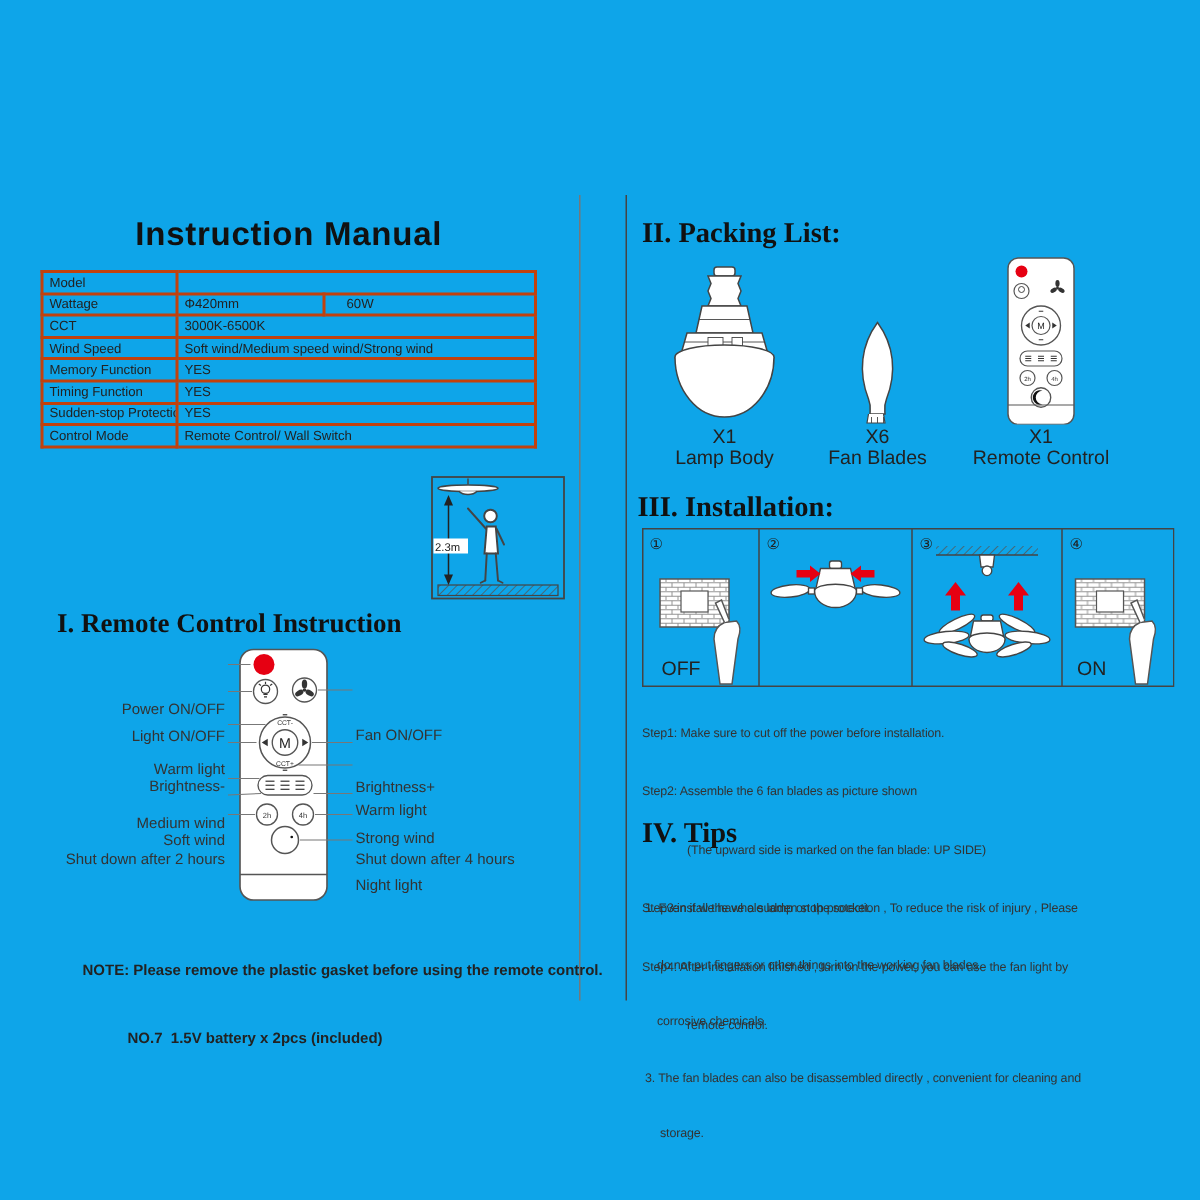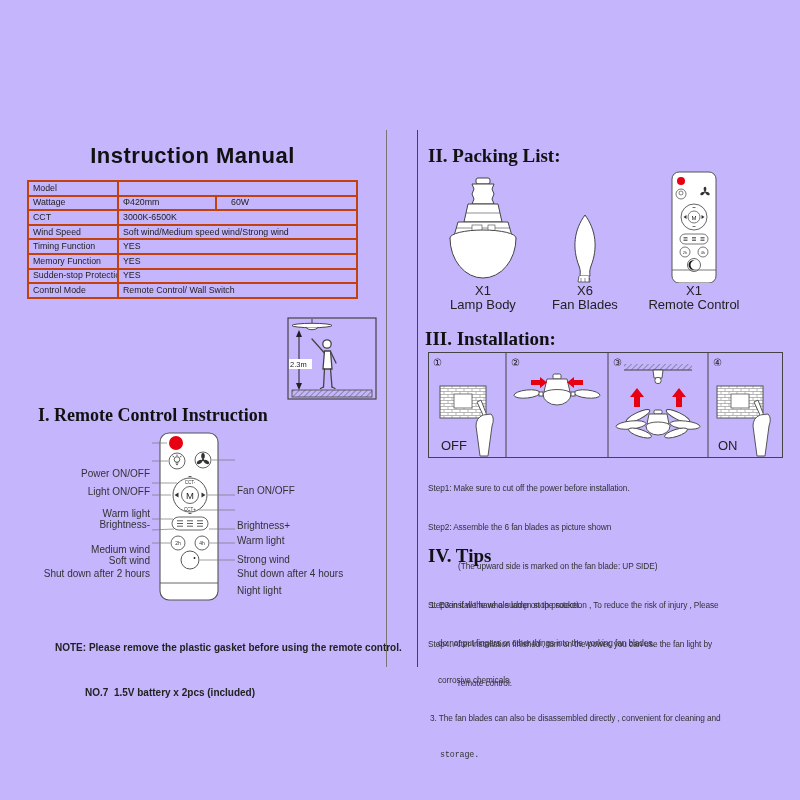--- a/index.html
+++ b/index.html
@@ -1,16 +1,16 @@
 <!DOCTYPE html>
 <html><head>
 <meta charset="utf-8">
 <style>
   html,body{margin:0;padding:0;background:#fff;}
-  .page{position:relative;width:800px;height:800px;background:#c4b5fd;overflow:hidden;
+  .page{position:relative;width:800px;height:800px;background:#0ea5e9;overflow:hidden;
         font-family:"Liberation Sans",sans-serif;color:#222;}
   .abs{position:absolute;}
   .divider{position:absolute;width:1px;background:#555;}
 
   
   .main-title{position:absolute;left:27px;top:143px;width:331px;margin:0;text-align:center;
               font-size:22px;font-weight:bold;letter-spacing:.5px;color:#111;}
   table.spec{position:absolute;left:27px;top:180px;width:331px;border-collapse:collapse;
              table-layout:fixed;font-size:8.8px;color:#222;}
   table.spec td{border:2px solid #c2410c;height:12.6px;padding:0 2px 0 4px;line-height:1;
@@ -72,25 +72,25 @@
         </tr>
     <tr>
           <td>CCT</td>
           <td colspan="2">3000K-6500K</td>
         </tr>
     <tr>
           <td>Wind Speed</td>
           <td colspan="2">Soft wind/Medium speed wind/Strong wind</td>
         </tr>
     <tr>
+          <td>Memory Function</td>
+          <td colspan="2">YES</td>
+        </tr>
+    <tr>
           <td>Timing Function</td>
-          <td colspan="2">YES</td>
-        </tr>
-    <tr>
-          <td>Memory Function</td>
           <td colspan="2">YES</td>
         </tr>
     <tr>
           <td>Sudden-stop Protection</td>
           <td colspan="2">YES</td>
         </tr>
     <tr>
           <td>Control Mode</td>
           <td colspan="2">Remote Control/ Wall Switch</td>
         </tr>
@@ -399,16 +399,16 @@
     <div class="ind">remote control.</div>
   </div>
 
   <h2 class="serif-head" style="left:428px;top:545px;font-size:19px;">IV. Tips</h2>
 
   <div class="tips">
     <div>1. Even if we have a sudden stop protection , To reduce the risk of injury , Please</div>
     <div class="ind">do not put fingers or other things into the working fan blades.</div>
     <div class="ind">corrosive chemicals.</div>
     <div>3. The fan blades can also be disassembled directly , convenient for cleaning and</div>
-    <div class="ind" style="margin-left:10px;font-family:Liberation Mono, monospace;">storage.</div>
+    <div class="ind" style="margin-left:10px;">storage.</div>
   </div>
 
 </div>
 
 </body></html>

